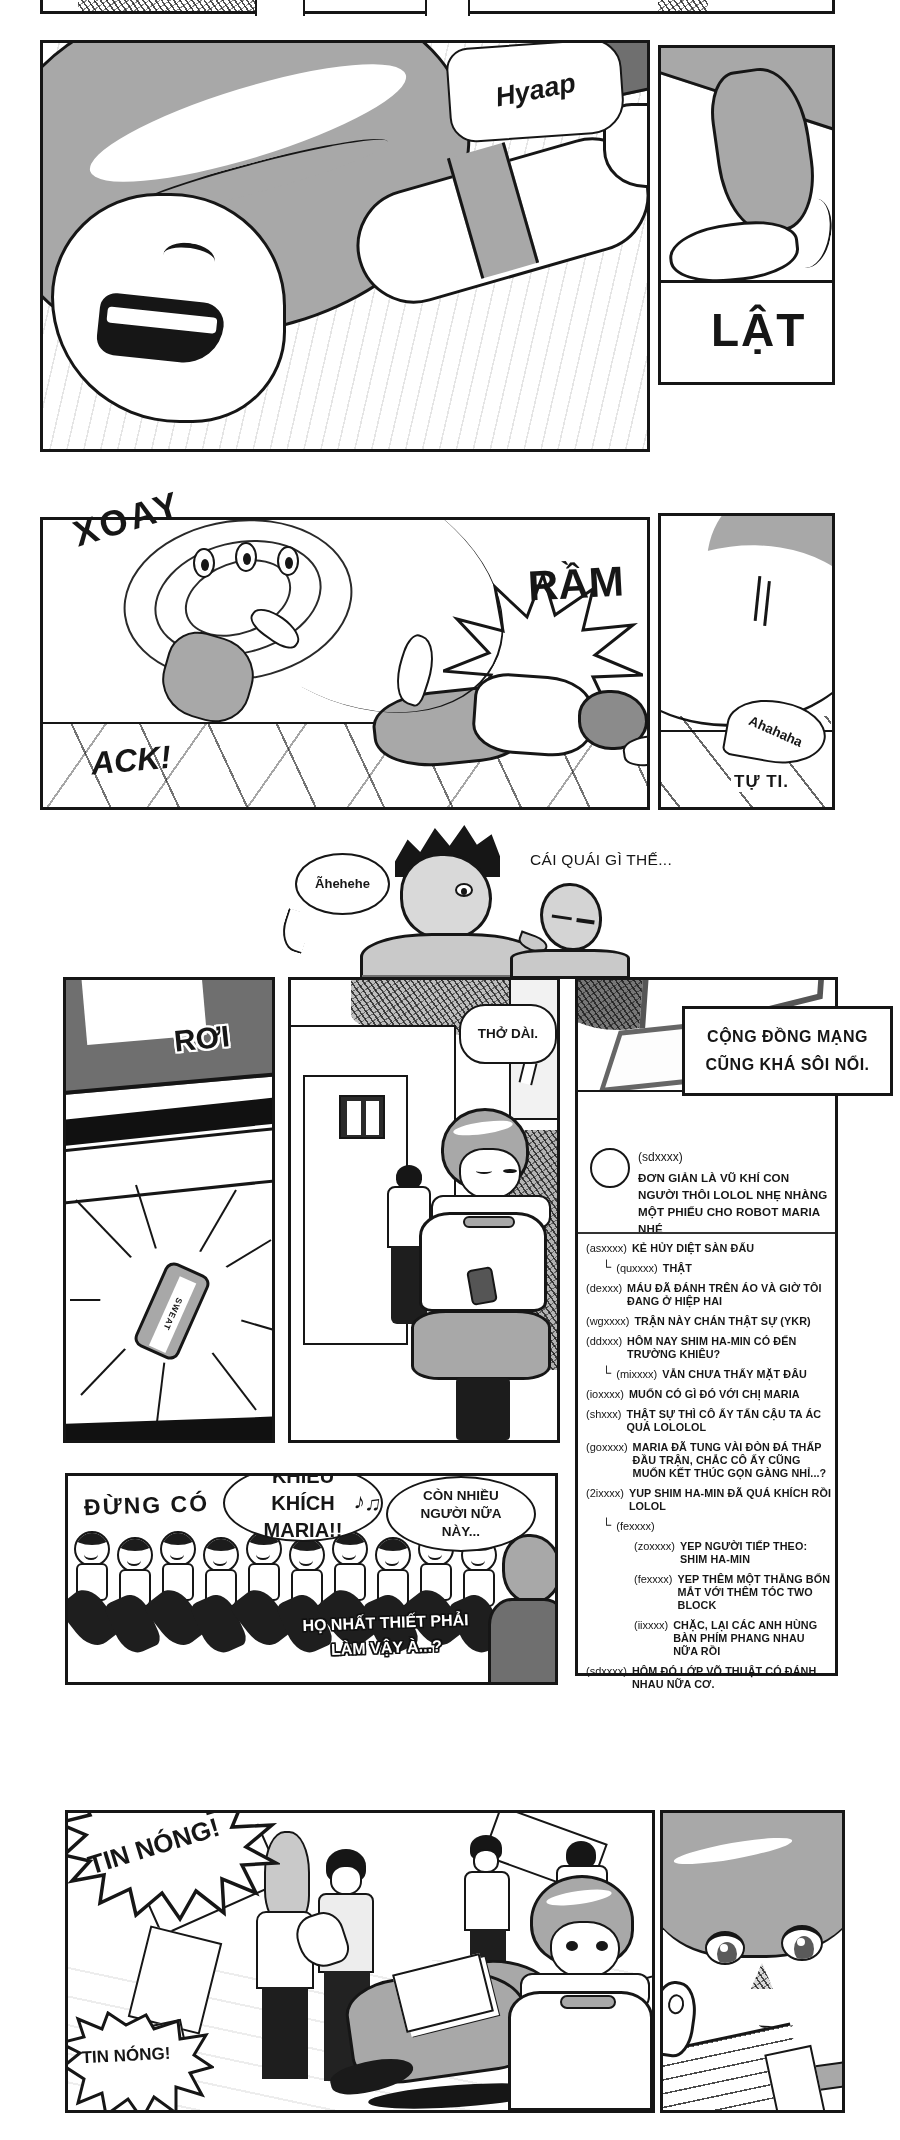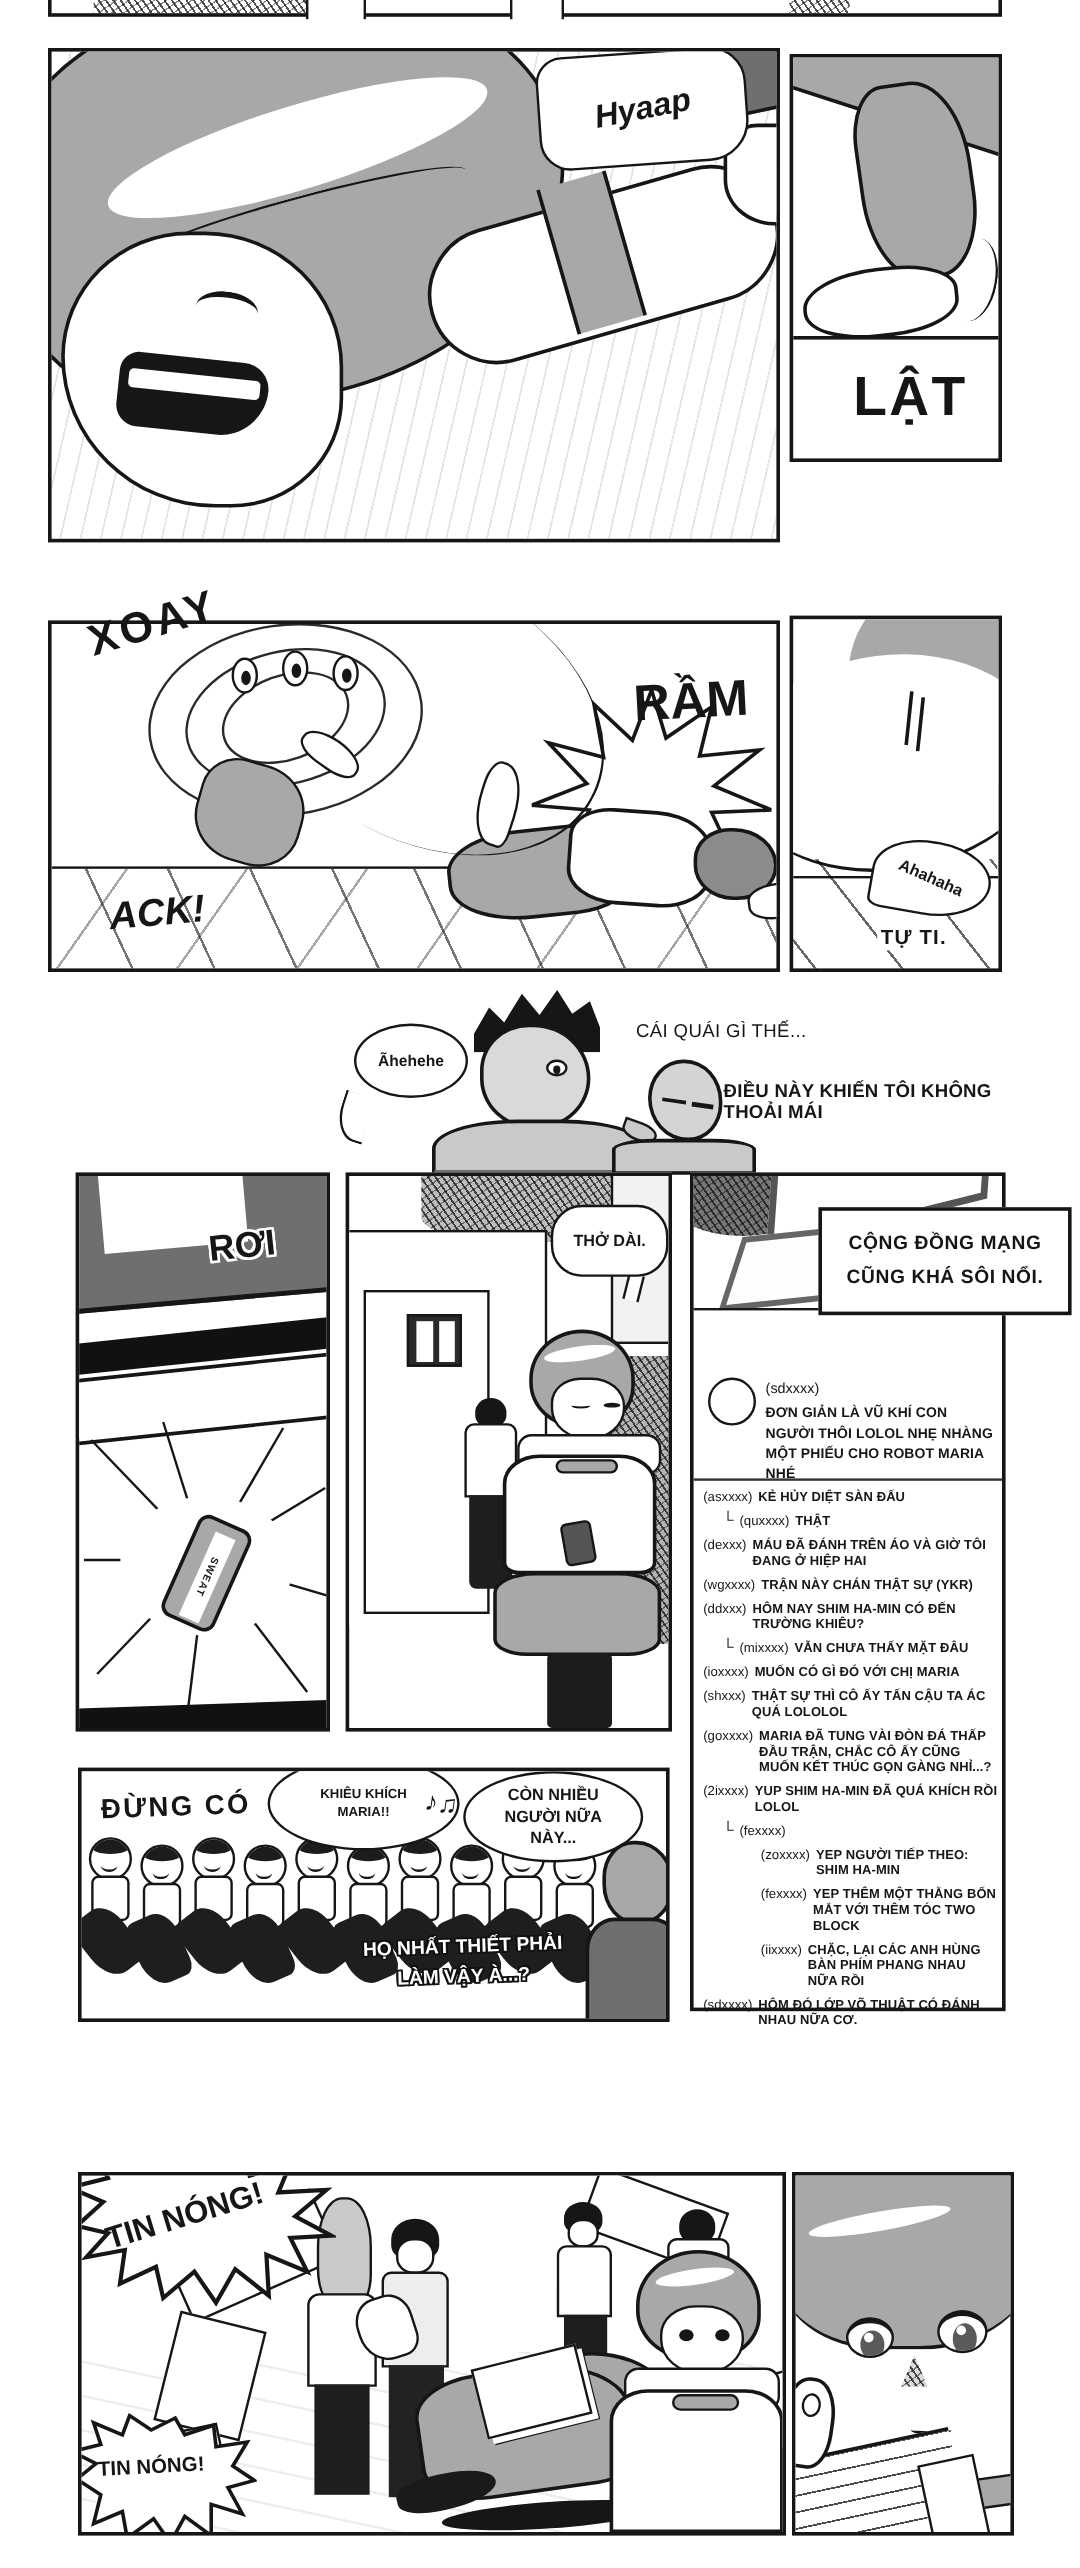--- a/index.html
+++ b/index.html
@@ -140,21 +140,20 @@
         <div class="abs" style="left:4px;top:3px;width:6px;height:7px;background:#161616;border-radius:50%;"></div>
       </div>
     <div class="abs tone-l" style="left:320px;top:108px;width:180px;height:60px;border:3px solid #161616;border-radius:40% 40% 0 0;"></div>
     <div class="abs tone-d" style="left:322px;top:150px;width:176px;height:8px;"></div>
 
     <div class="abs" style="left:500px;top:58px;width:62px;height:68px;background:#d4d4d4;border:3px solid #161616;border-radius:48% 52% 46% 54%;"></div>
     <div class="abs" style="left:512px;top:88px;width:20px;height:6px;border-bottom:3px solid #161616;transform:rotate(8deg);box-shadow:24px 2px 0 -1px #161616;"></div>
     <div class="abs" style="left:478px;top:110px;width:30px;height:16px;background:#c9c9c9;border:2px solid #161616;border-radius:0 50% 50% 50%;transform:rotate(20deg);"></div>
     <div class="abs tone-l" style="left:470px;top:124px;width:120px;height:30px;border:3px solid #161616;border-radius:30% 30% 0 0;"></div>
     <div class="abs" style="left:478px;top:26px;font-size:15.5px;font-weight:normal;letter-spacing:.3px;margin-left:12px;">CÁI QUÁI GÌ THẾ...</div>
-    <div class="abs" style="left:563px;top:76px;width:262px;font-size:15.5px;font-weight:bold;letter-spacing:.2px;">ĐIỀU NÀY KHIẾN TÔI KHÔNG THOẢI MÁI</div>
   </div>
 
   <div class="panel" style="left:63px;top:977px;width:212px;height:466px;">
     <div class="abs tone-d" style="left:-12px;top:-20px;width:240px;height:125px;border-bottom:4px solid #161616;transform:rotate(-5deg);"></div>
     <div class="abs" style="left:18px;top:-10px;width:120px;height:70px;background:#fff;transform:rotate(-5deg);"></div>
     <div class="abs" style="left:-10px;top:128px;width:240px;height:26px;background:#111;transform:rotate(-6deg);"></div>
     <div class="abs" style="left:-6px;top:158px;width:225px;height:55px;background:#fff;border:3px solid #161616;transform:rotate(-6deg);"></div>
     <svg class="abs" style="left:0px;top:200px;width:212px;height:260px;" viewBox="0 0 212 260">
       <g stroke="#161616" stroke-width="2">
         <line x1="106" y1="120" x2="10" y2="20"></line>
@@ -286,21 +285,21 @@
         <div class="comment">
           <span class="u">(sdxxxx)</span>
           <span class="t">HÔM ĐÓ LỚP VÕ THUẬT CÓ ĐÁNH NHAU NỮA CƠ.</span>
         </div>
       </div>
   </div>
 
   <div class="panel" style="left:65px;top:1473px;width:493px;height:212px;">
     <div class="sfx" style="left:16px;top:16px;font-size:23px;letter-spacing:2px;transform:rotate(-2deg);z-index:7;">ĐỪNG CÓ</div>
     <div class="bubble" style="left:155px;top:-12px;width:160px;height:78px;border-radius:50%;">
-      <span class="txt" style="font-size:11px;width:110px;">KHIÊU KHÍCH MARIA!!</span>
+      <span class="txt" style="font-size:20px;width:110px;">KHIÊU KHÍCH MARIA!!</span>
     </div>
     <div class="bubble" style="left:318px;top:0px;width:150px;height:76px;border-radius:50%;">
       <span class="txt" style="font-size:13.5px;width:112px;">CÒN NHIỀU NGƯỜI NỮA NÀY...</span>
     </div>
     <div class="sfx" style="left:286px;top:14px;font-size:22px;transform:rotate(8deg);z-index:7;">♪♫</div>
     <div class="abs" style="left:0px;top:55px;width:440px;height:155px;">
         <div class="dancer" style="left: 0px; top: 0px;">
           <div class="hd">
             <div class="hr"></div>
             <div class="sm"></div>

